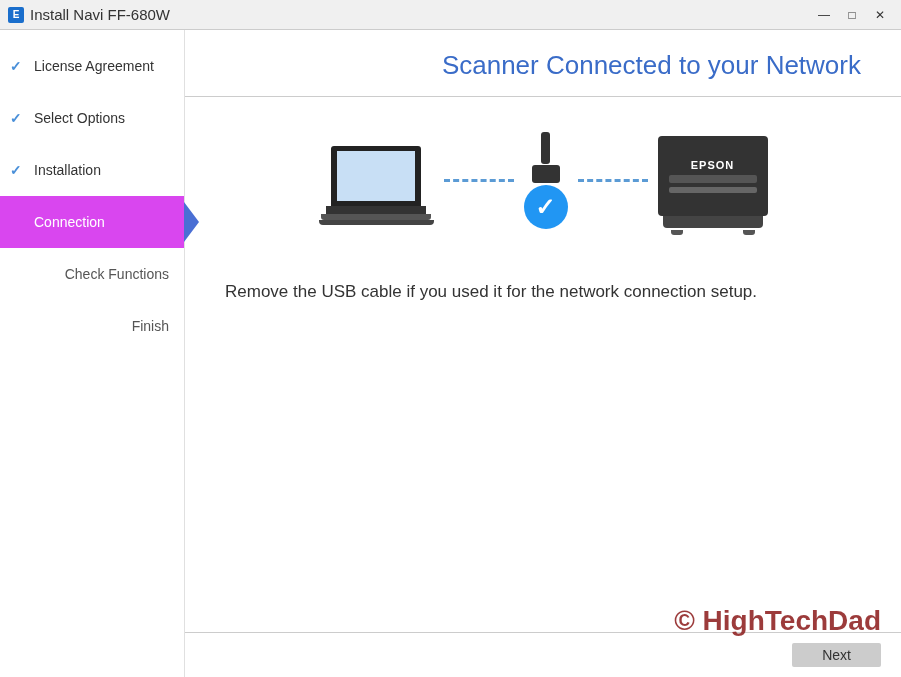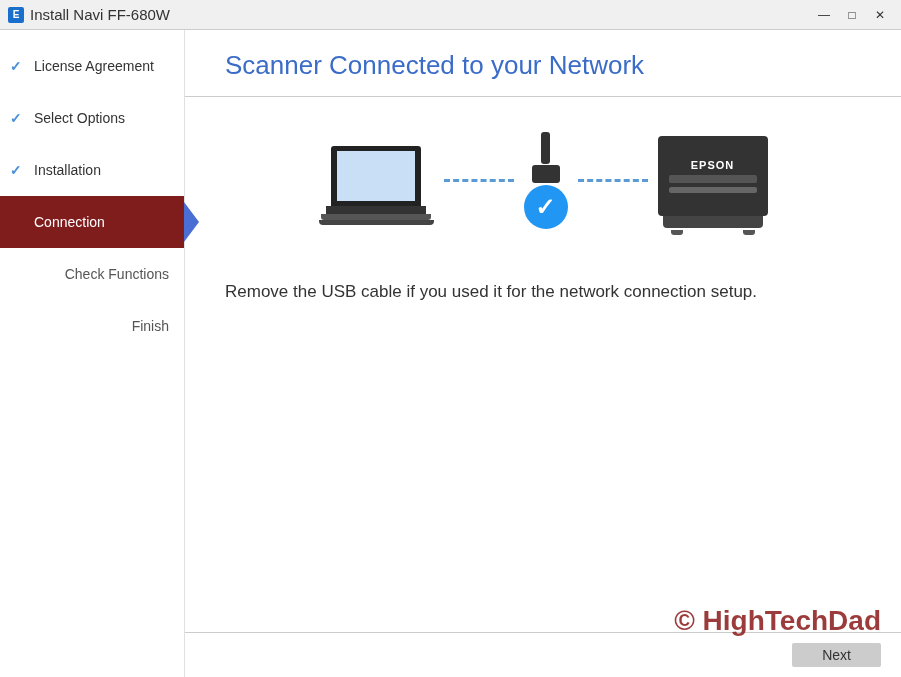--- a/index.html
+++ b/index.html
@@ -77,21 +77,21 @@
       color: #333;
     }
     .sidebar-item .check-icon {
       margin-right: 8px;
       color: #4a90d9;
       font-weight: bold;
       font-size: 14px;
       min-width: 16px;
     }
     .sidebar-item.active {
-      background: #7f1d1d;
+      background: #d946ef;
       color: #fff;
     }
     .sidebar-item.active::after {
       content: '';
       position: absolute;
       right: -15px;
       top: 50%;
       transform: translateY(-50%);
       width: 0;
       height: 0;
@@ -116,21 +116,21 @@
     }
 
     .content-header {
       padding: 20px 40px 15px 40px;
       border-bottom: 1px solid #ccc;
     }
     .content-title {
       font-size: 26px;
       color: #3a6cc8;
       font-weight: normal;
-      text-align: left;
+      text-align: right;
     }
 
     .content-body {
       flex: 1;
       padding: 20px 40px;
       display: flex;
       flex-direction: column;
       align-items: center;
     }
 

